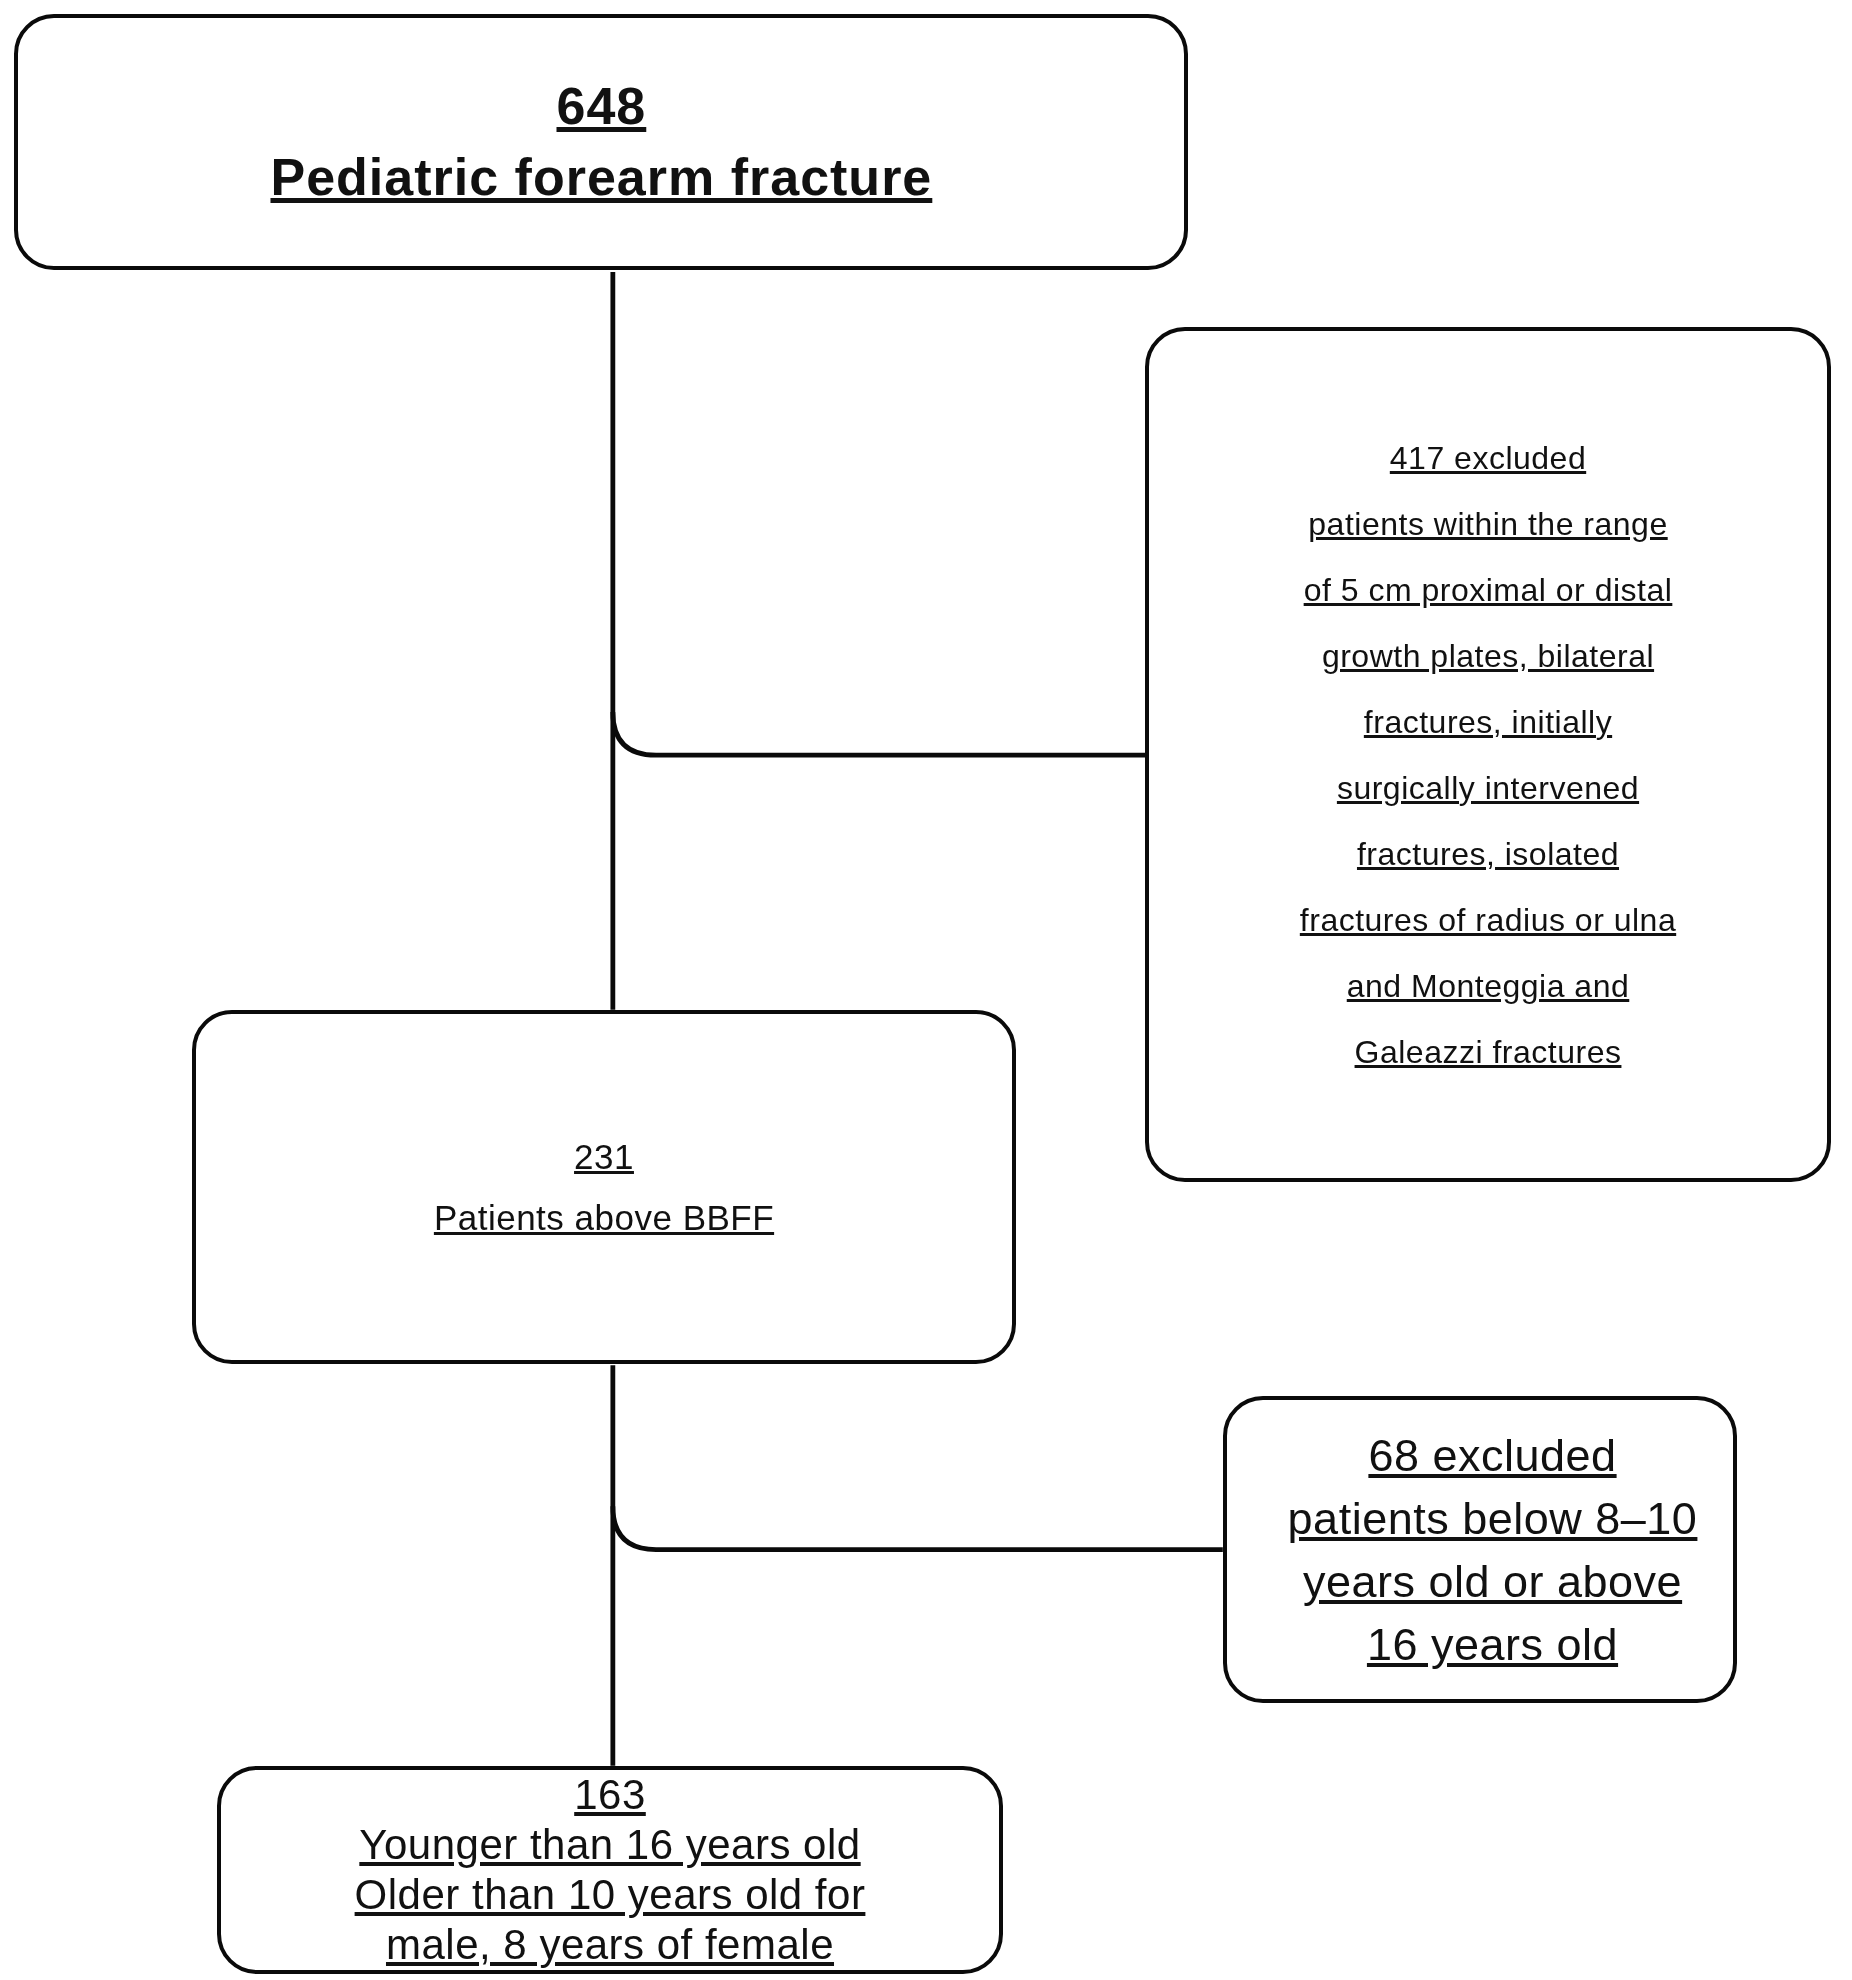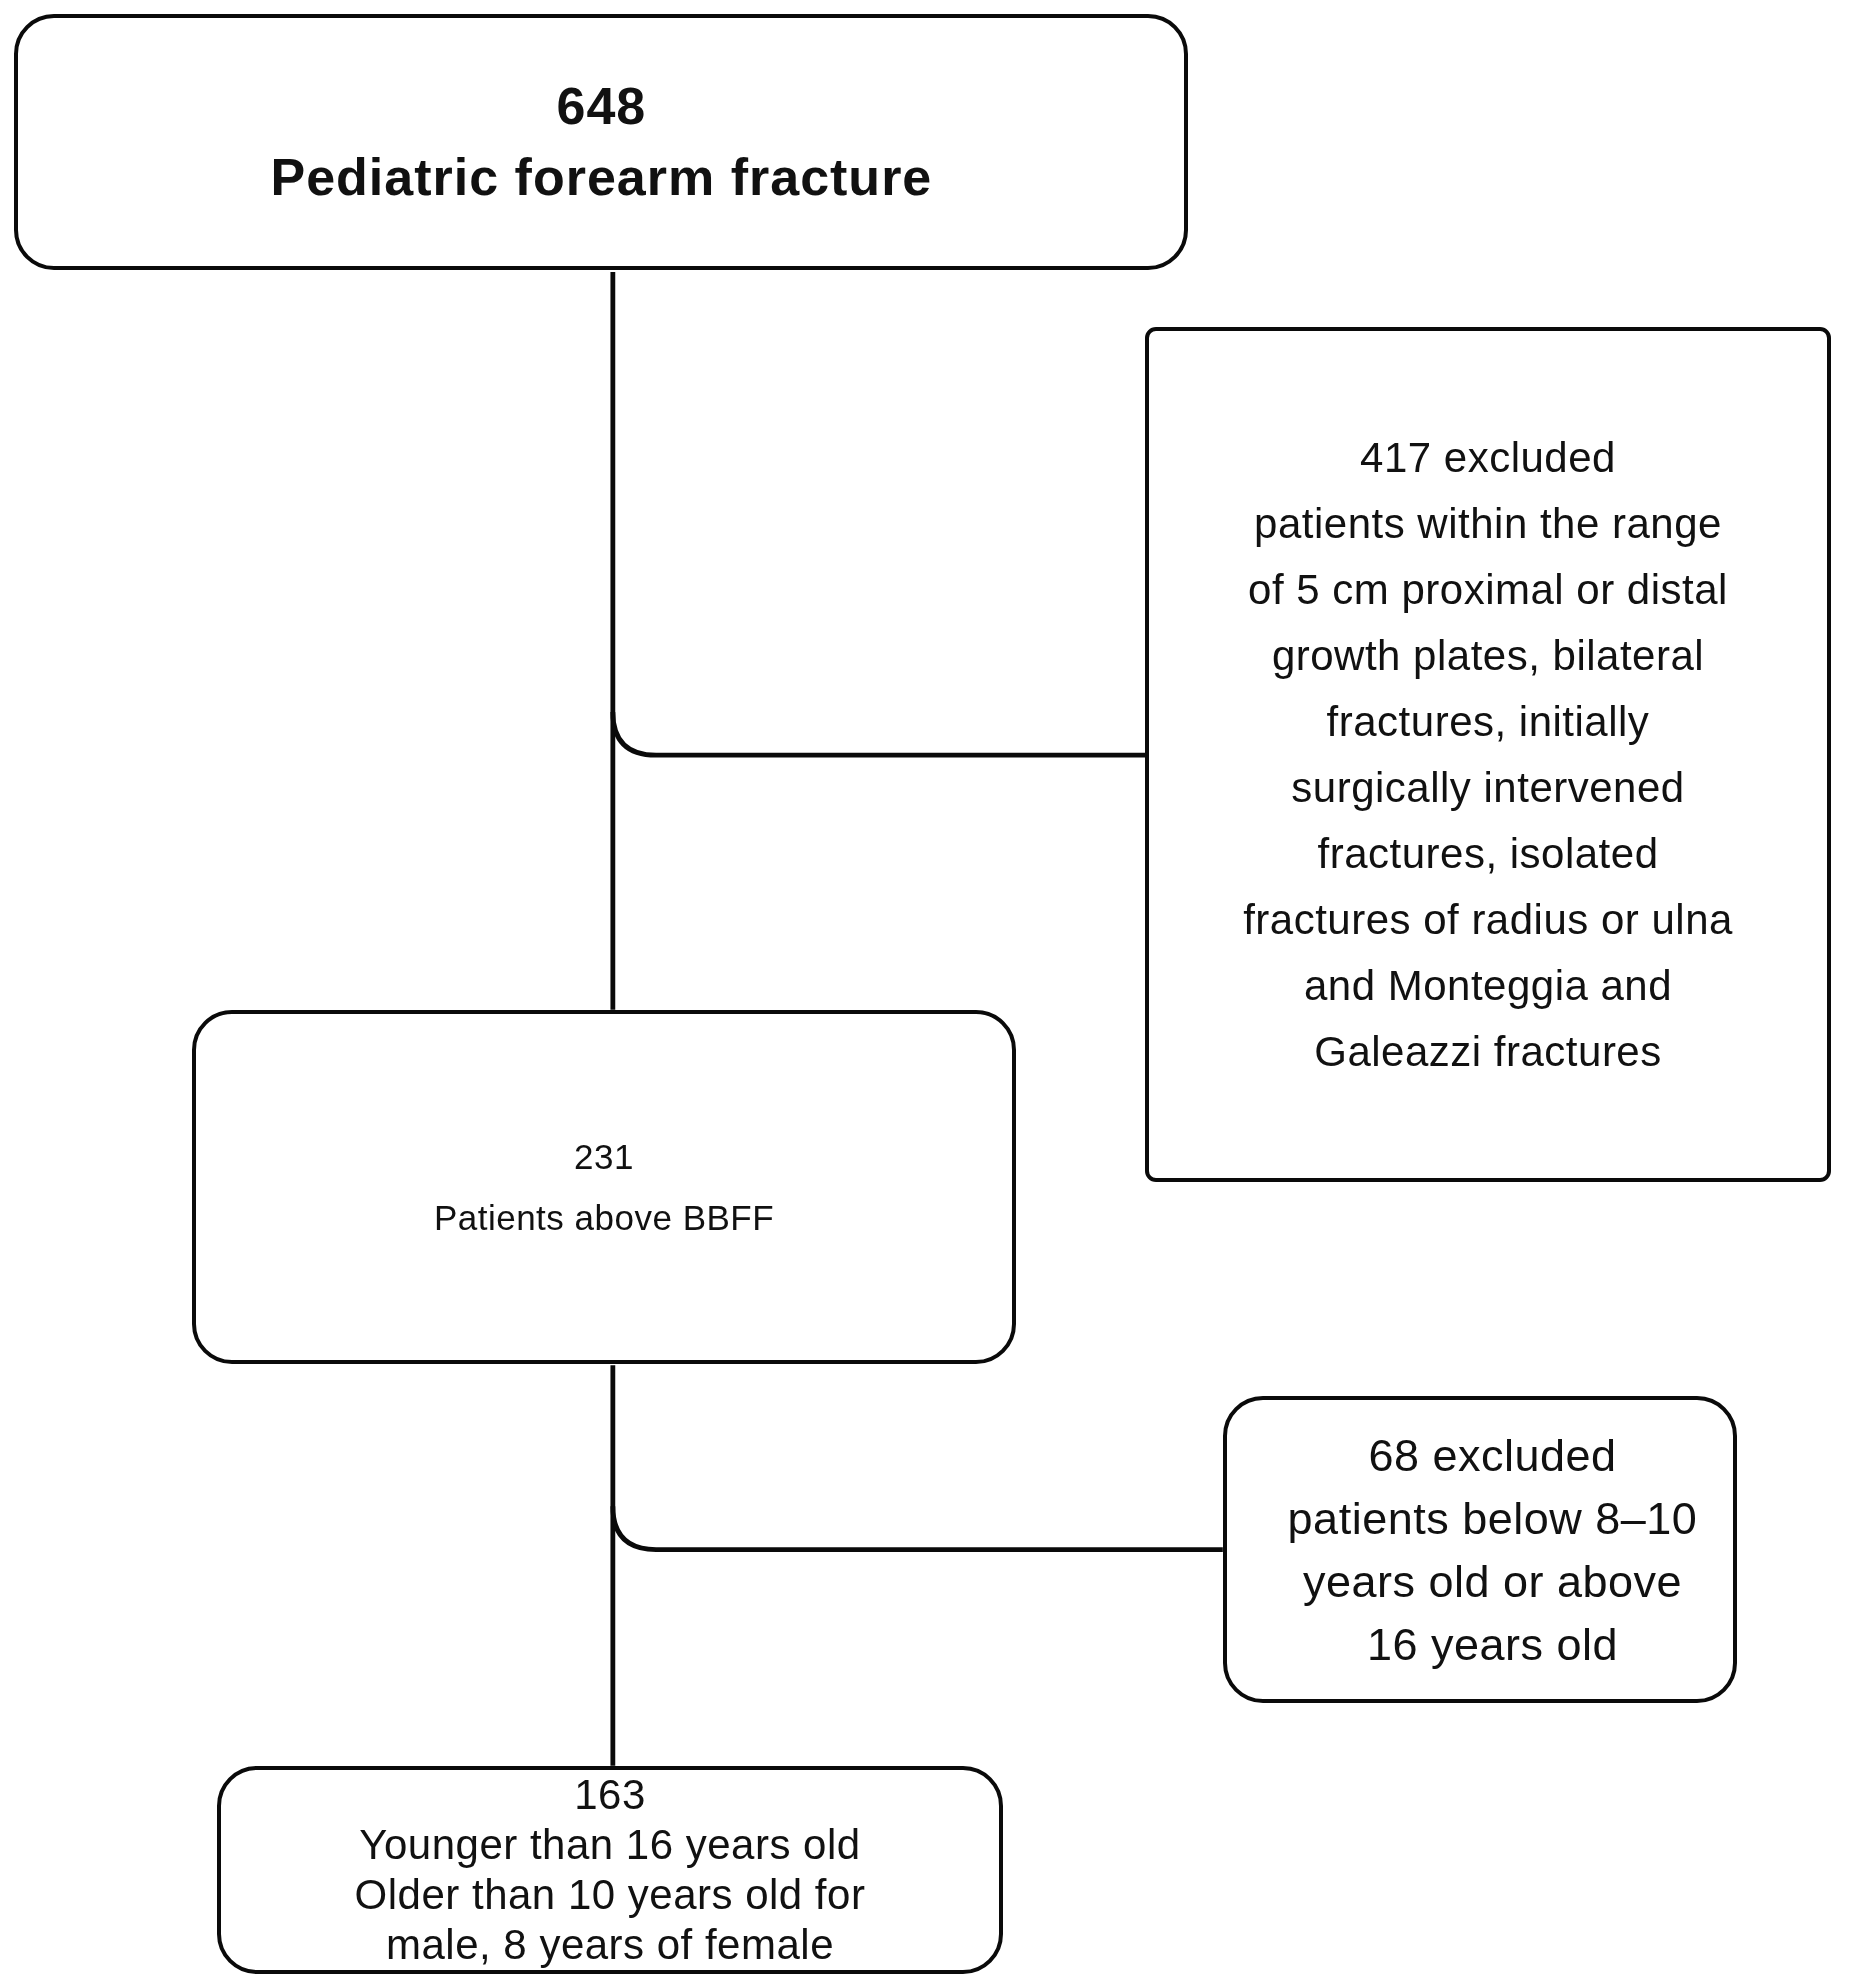--- a/index.html
+++ b/index.html
@@ -33,39 +33,39 @@
     box-sizing: border-box;
     border: 4.8px solid #0a0a0a;
     border-radius: 40px;
     background: #ffffff;
     display: flex;
     flex-direction: column;
     justify-content: center;
     align-items: center;
     text-align: center;
     letter-spacing: 0.5px;
+    text-decoration: underline;
   }
   .node .line {
     display: block;
     white-space: nowrap;
   }
   .node-648 {
     left: 14.4px;  top: 14.4px;
     width: 1174px; height: 256px;
     font-size: 52px;
     font-weight: 700;
     line-height: 71px;
     letter-spacing: 1px;
   }
   .node-417 {
     left: 1145px; top: 327px;
     width: 686px; height: 855px;
-    font-size: 42px;
+    font-size: 32px;
     line-height: 66px;
-    border-radius: 11px;
   }
   .node-231 {
     left: 192px; top: 1010px;
     width: 824px; height: 354px;
     font-size: 35px;
     line-height: 61px;
   }
   .node-68 {
     left: 1223px; top: 1396px;
     width: 514px; height: 307px;

